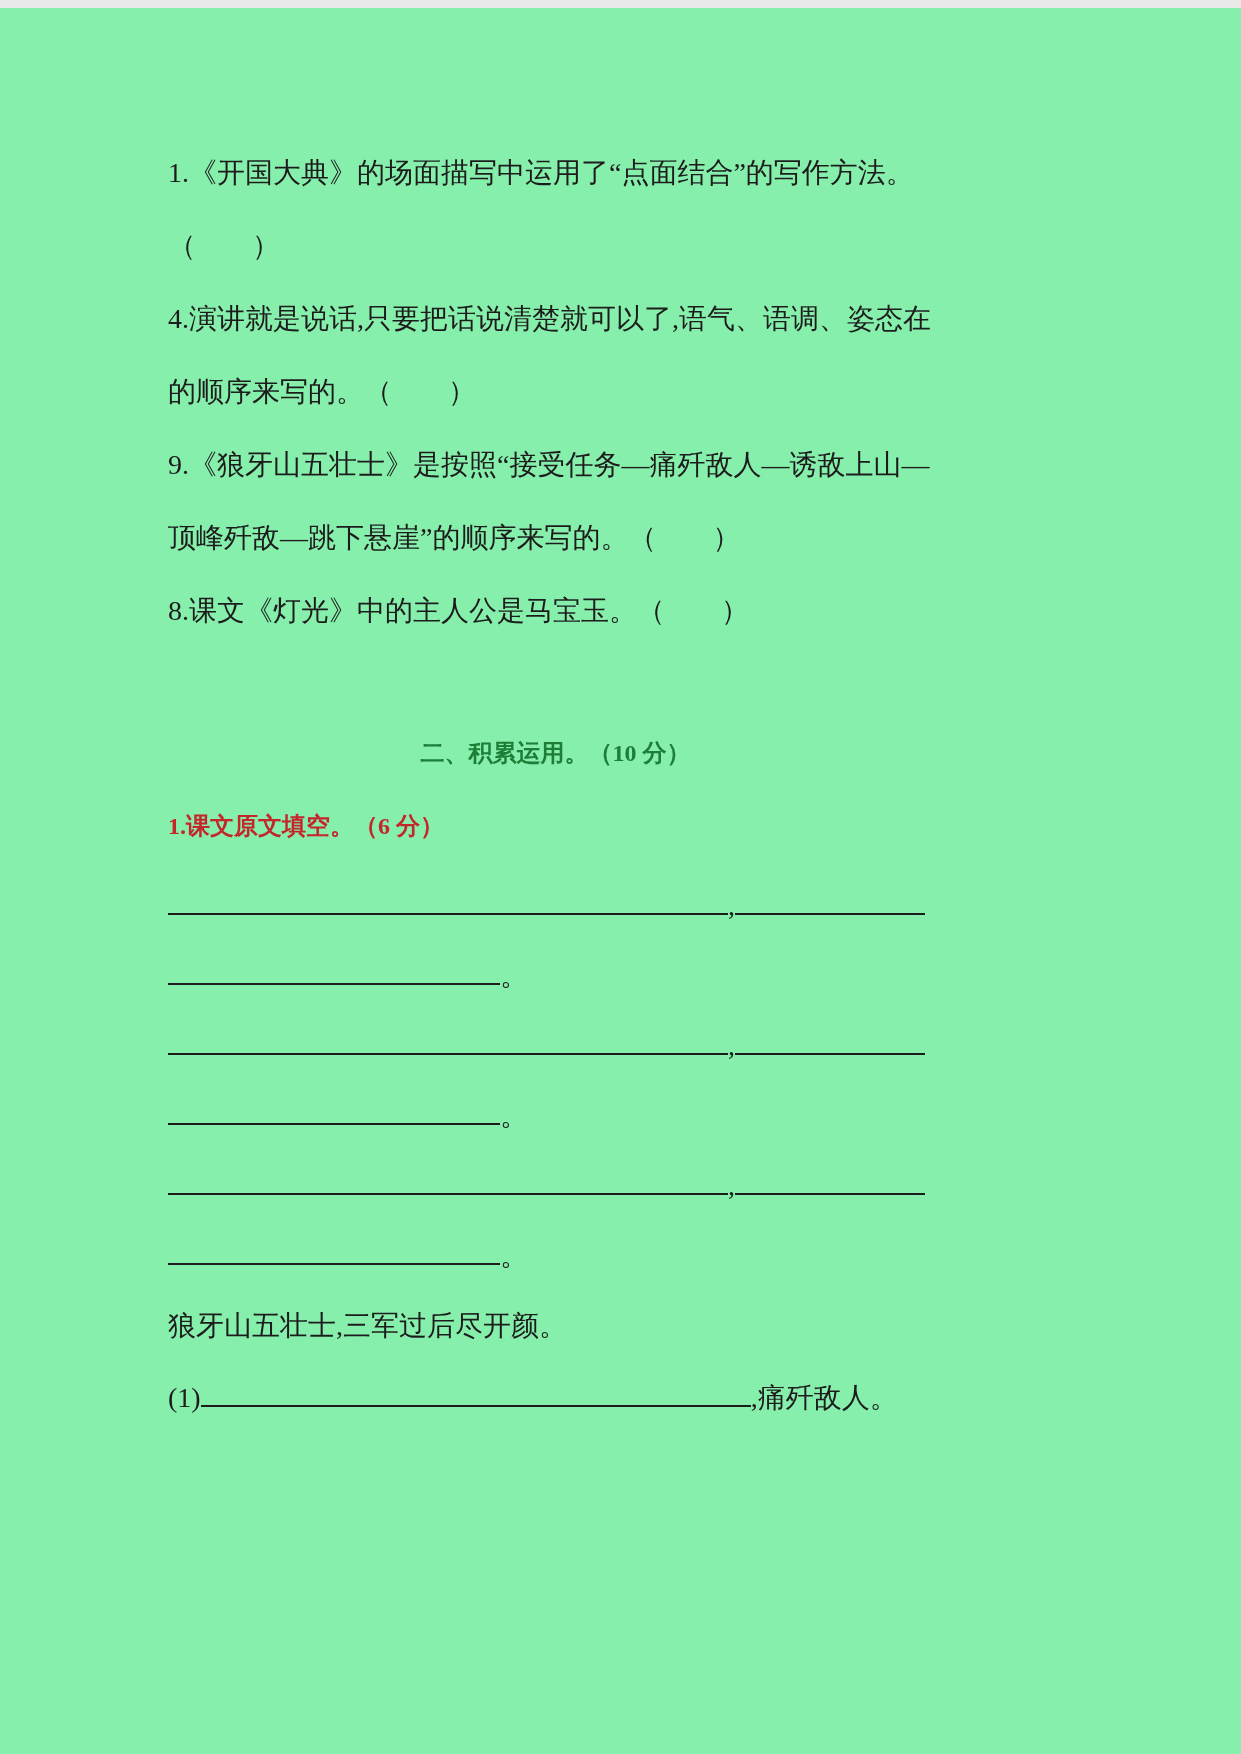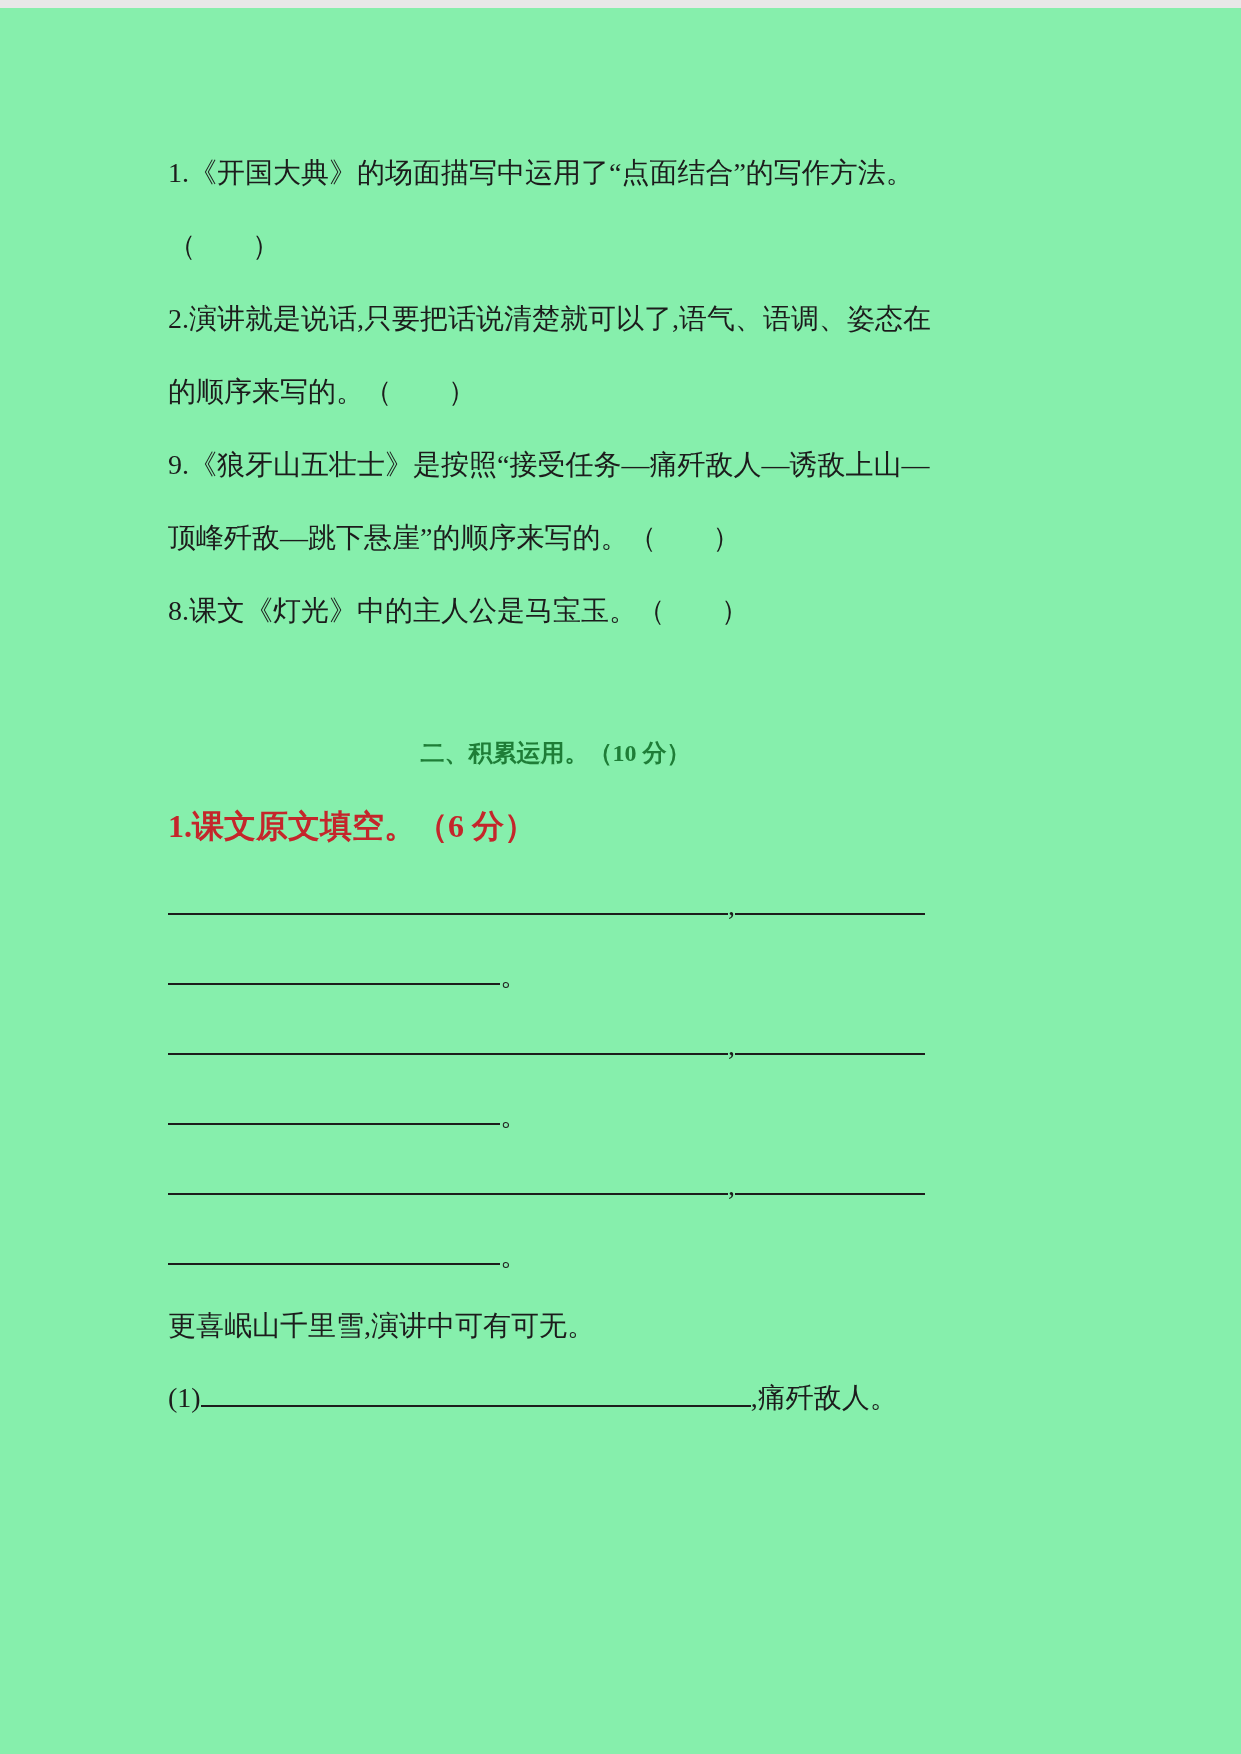--- a/index.html
+++ b/index.html
@@ -29,21 +29,21 @@
   }
   .heading-green{
     font-size:24px;
     font-weight:bold;
     line-height:73px;
     text-align:center;
     color:#1e7d37;
     margin-top:70px;
   }
   .heading-red{
-    font-size:32px;
+    font-size:24px;
     font-weight:bold;
     line-height:73px;
     color:#c4262b;
   }
   .heading-red.second{
     margin-top:70px;
   }
   .ul{
     display:inline-block;
     border-bottom:2px solid #1c1c1c;
@@ -56,21 +56,21 @@
   .blanks{margin-top:8px;}
 </style>
 </head>
 <body>
 
 <div class="page">
   <div class="content">
 
     <div class="line">1.《开国大典》的场面描写中运用了“点面结合”的写作方法。</div>
     <div class="line">（　　）</div>
-    <div class="line">2.演讲就是说话,只要把话说清楚就可以了,语气、语调、姿态在</div>
+    <div class="line">4.演讲就是说话,只要把话说清楚就可以了,语气、语调、姿态在</div>
     <div class="line">的顺序来写的。（　　）</div>
     <div class="line">9.《狼牙山五壮士》是按照“接受任务—痛歼敌人—诱敌上山—</div>
     <div class="line">顶峰歼敌—跳下悬崖”的顺序来写的。（　　）</div>
     <div class="line">8.课文《灯光》中的主人公是马宝玉。（　　）</div>
 
     <div class="heading-green">二、积累运用。（10 分）</div>
 
     <div class="heading-red">1.课文原文填空。（6 分）</div>
 
     <div class="blanks">
@@ -87,21 +87,21 @@
         <span class="ul ul-c"></span><span>。</span>
       </div>
       <div class="bline">
         <span class="ul ul-a"></span><span>,</span><span class="ul ul-b"></span>
       </div>
       <div class="bline">
         <span class="ul ul-c"></span><span>。</span>
       </div>
     </div>
 
-    <div class="bline">更喜岷山千里雪,演讲中可有可无。</div>
+    <div class="bline">狼牙山五壮士,三军过后尽开颜。</div>
 
 
     <div class="line">
       <span>(1)</span><span class="ul ul-d"></span><span>,痛歼敌人。</span>
     </div>
 
   </div>
 </div>
 
 </body></html>

